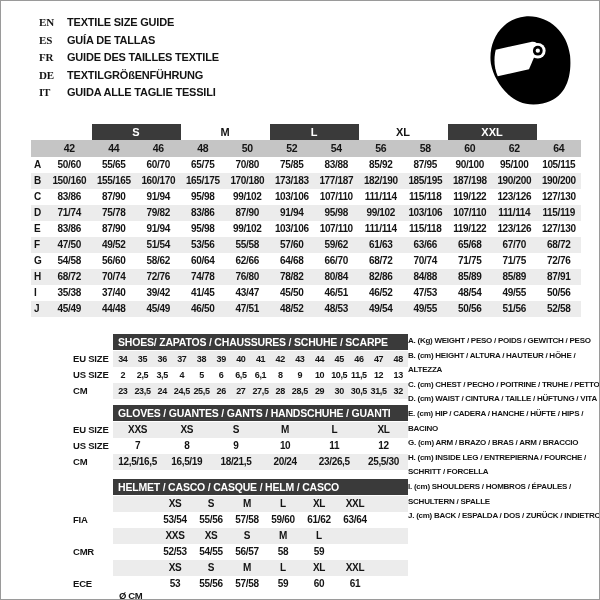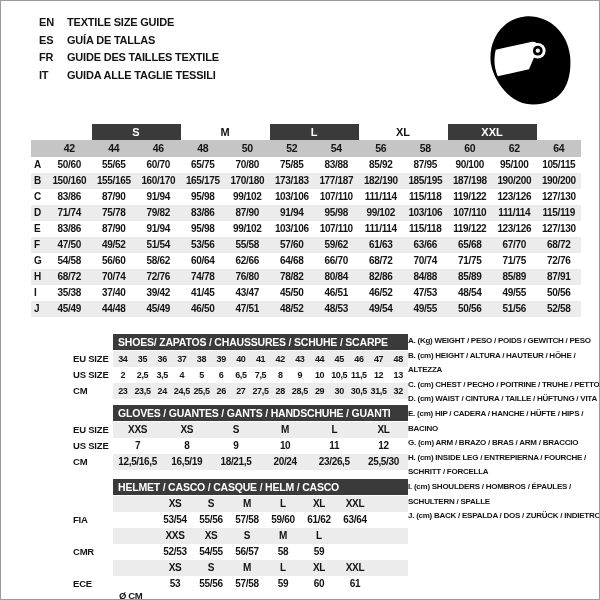--- a/index.html
+++ b/index.html
@@ -2,21 +2,21 @@
 <html><head>
 <meta charset="utf-8">
 <style>
   html,body{margin:0;padding:0;background:#fff;}
   .page{position:relative;width:600px;height:600px;background:#fff;border:1px solid #9a9a9a;
         box-sizing:border-box;font-family:"Liberation Sans","DejaVu Sans",sans-serif;color:#141414;overflow:hidden;}
 
   
   .header{position:absolute;top:13px;left:38px;}
   .lang-row{display:flex;font-size:11px;font-weight:700;line-height:17.5px;letter-spacing:-0.2px;white-space:nowrap;}
-  .lang-code{width:28px;flex:none;}
+  .lang-code{width:28px;flex:none;font-family:Liberation Serif, serif;}
   .helmet-icon{position:absolute;top:12px;right:26px;width:88px;height:95px;}
 
   
   .main-table{position:absolute;top:120px;left:30px;width:550px;}
   .grow,.numrow,.mrow{display:grid;grid-template-columns:16px repeat(12,1fr);}
   .grow{height:19px;align-items:end;}
   .sp2{grid-column:span 2;}
   .gband,.gplain{grid-column:span 2;text-align:center;font-size:11px;font-weight:700;height:16px;line-height:16px;}
   .gband{background:#3a3a3a;color:#fff;}
   .numrow{background:#c5c5c5;height:17px;line-height:17px;font-size:10.5px;font-weight:700;text-align:center;letter-spacing:-0.3px;}
@@ -59,20 +59,24 @@
       <div class="lang-row">
         <span class="lang-code">ES</span>
         <span class="lang-title">GUÍA DE TALLAS</span>
       </div>
 
       <div class="lang-row">
         <span class="lang-code">FR</span>
         <span class="lang-title">GUIDE DES TAILLES TEXTILE</span>
       </div>
 
+      <div class="lang-row">
+        <span class="lang-code">DE</span>
+        <span class="lang-title">TEXTILGRÖßENFÜHRUNG</span>
+      </div>
 
       <div class="lang-row">
         <span class="lang-code">IT</span>
         <span class="lang-title">GUIDA ALLE TAGLIE TESSILI</span>
       </div>
 
   </div>
 
   <svg class="helmet-icon" viewBox="0 0 90 96" aria-hidden="true">
     <path fill="#000" d="M41 3 C64 1 84 18 87 43 C89 65 83 87 59 92 C44 95 32 91 23 82 C15 74 8 63 6 51 C4 37 9 22 19 13 C25 7 33 4 41 3 Z"></path>
@@ -470,21 +474,21 @@
                 <div class="cell">3,5</div>
 
                 <div class="cell">4</div>
 
                 <div class="cell">5</div>
 
                 <div class="cell">6</div>
 
                 <div class="cell">6,5</div>
 
-                <div class="cell">7,5</div>
+                <div class="cell">6,1</div>
 
                 <div class="cell">8</div>
 
                 <div class="cell">9</div>
 
                 <div class="cell">10</div>
 
                 <div class="cell">10,5</div>
 
                 <div class="cell">11,5</div>

